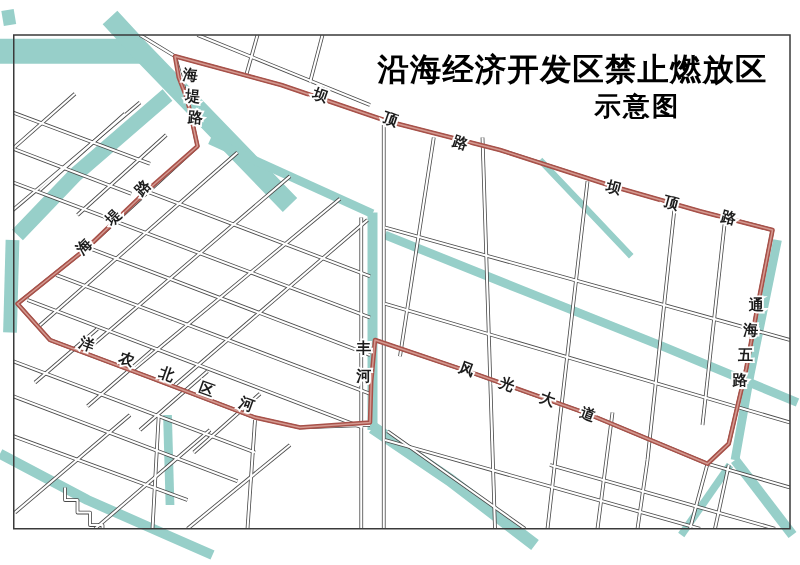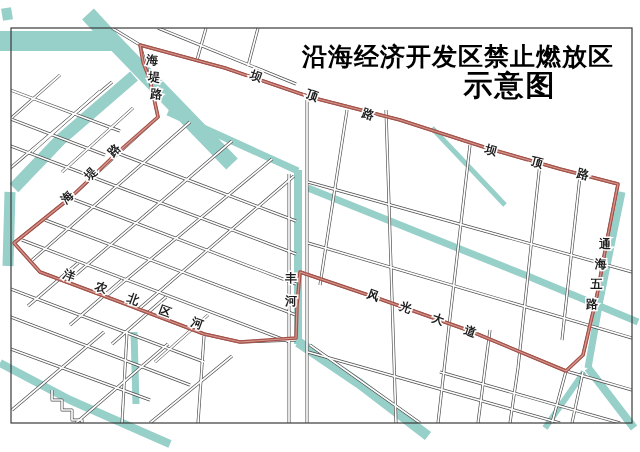--- a/index.html
+++ b/index.html
@@ -14,21 +14,21 @@
     stroke:#ffffff;stroke-width:3px;paint-order:stroke;
     text-anchor:middle;
   }
   #title-block{
     position:absolute;left:288px;top:42px;width:340px;
     text-align:center;color:#000;
     font-family:"Liberation Serif",serif;font-weight:bold;
     line-height:29px;
   }
   #title-line1{font-size:25px;letter-spacing:1px;white-space:nowrap;}
-  #title-line2{font-size:29px;letter-spacing:2px;padding-left:104px;}
+  #title-line2{font-size:21px;letter-spacing:2px;padding-left:104px;}
 </style>
 </head>
 <body>
 
 <div id="screenshot">
   <svg id="map-svg" width="640" height="452" viewBox="0 0 640 452">
     <clipPath id="frame-clip">
         <rect x="11" y="28" width="621" height="395"></rect>
       </clipPath>
     <g id="g-water">

